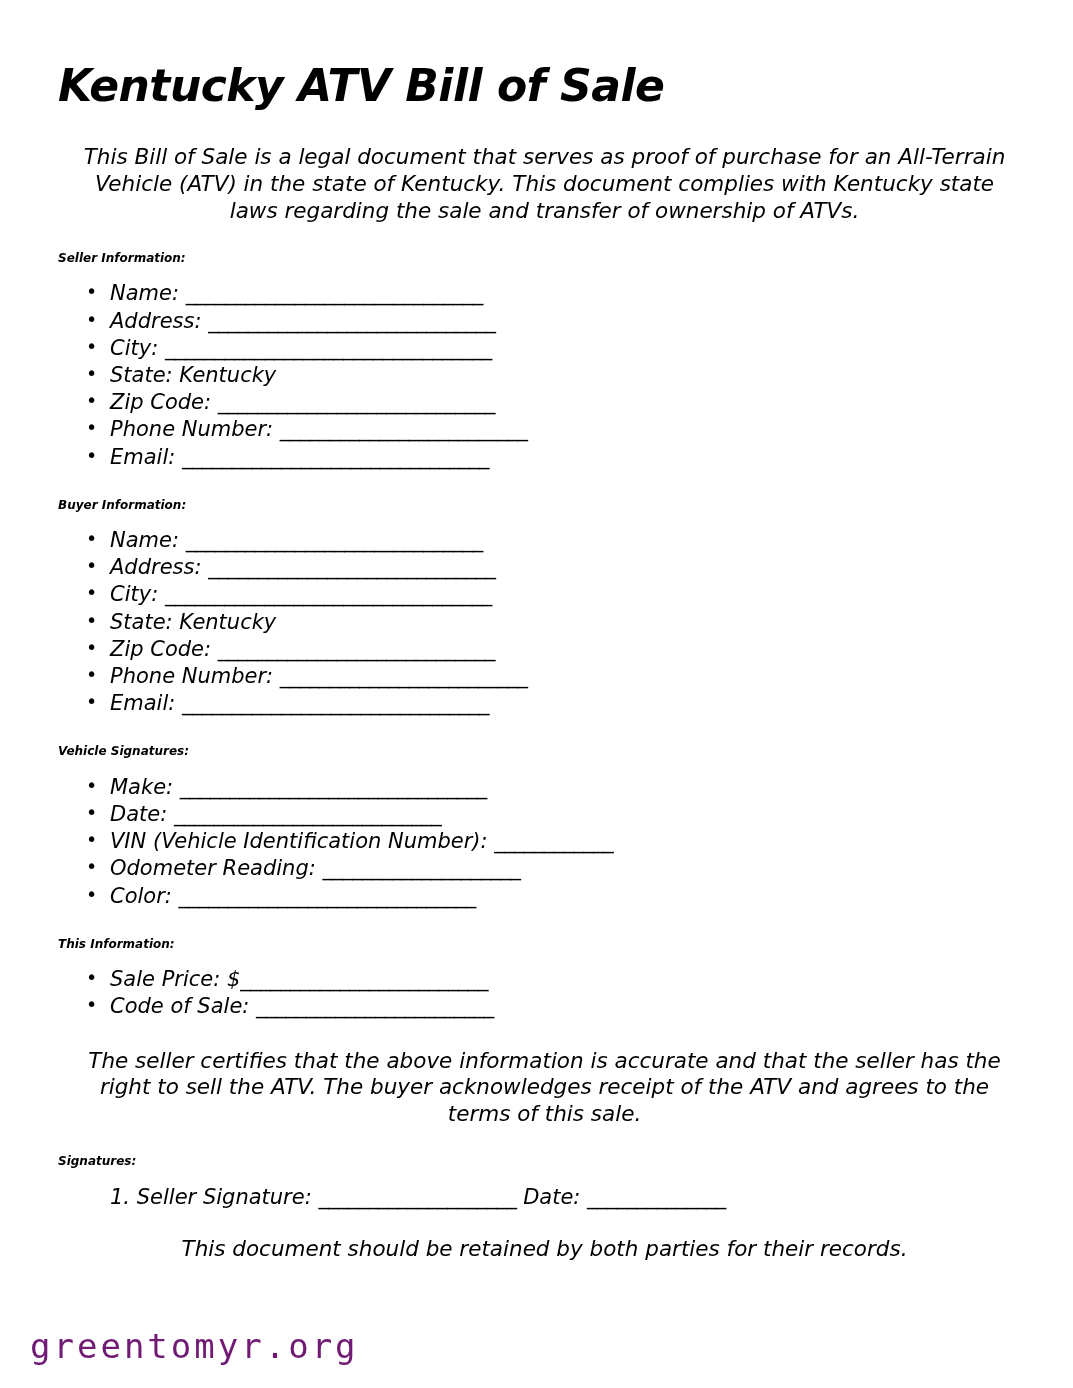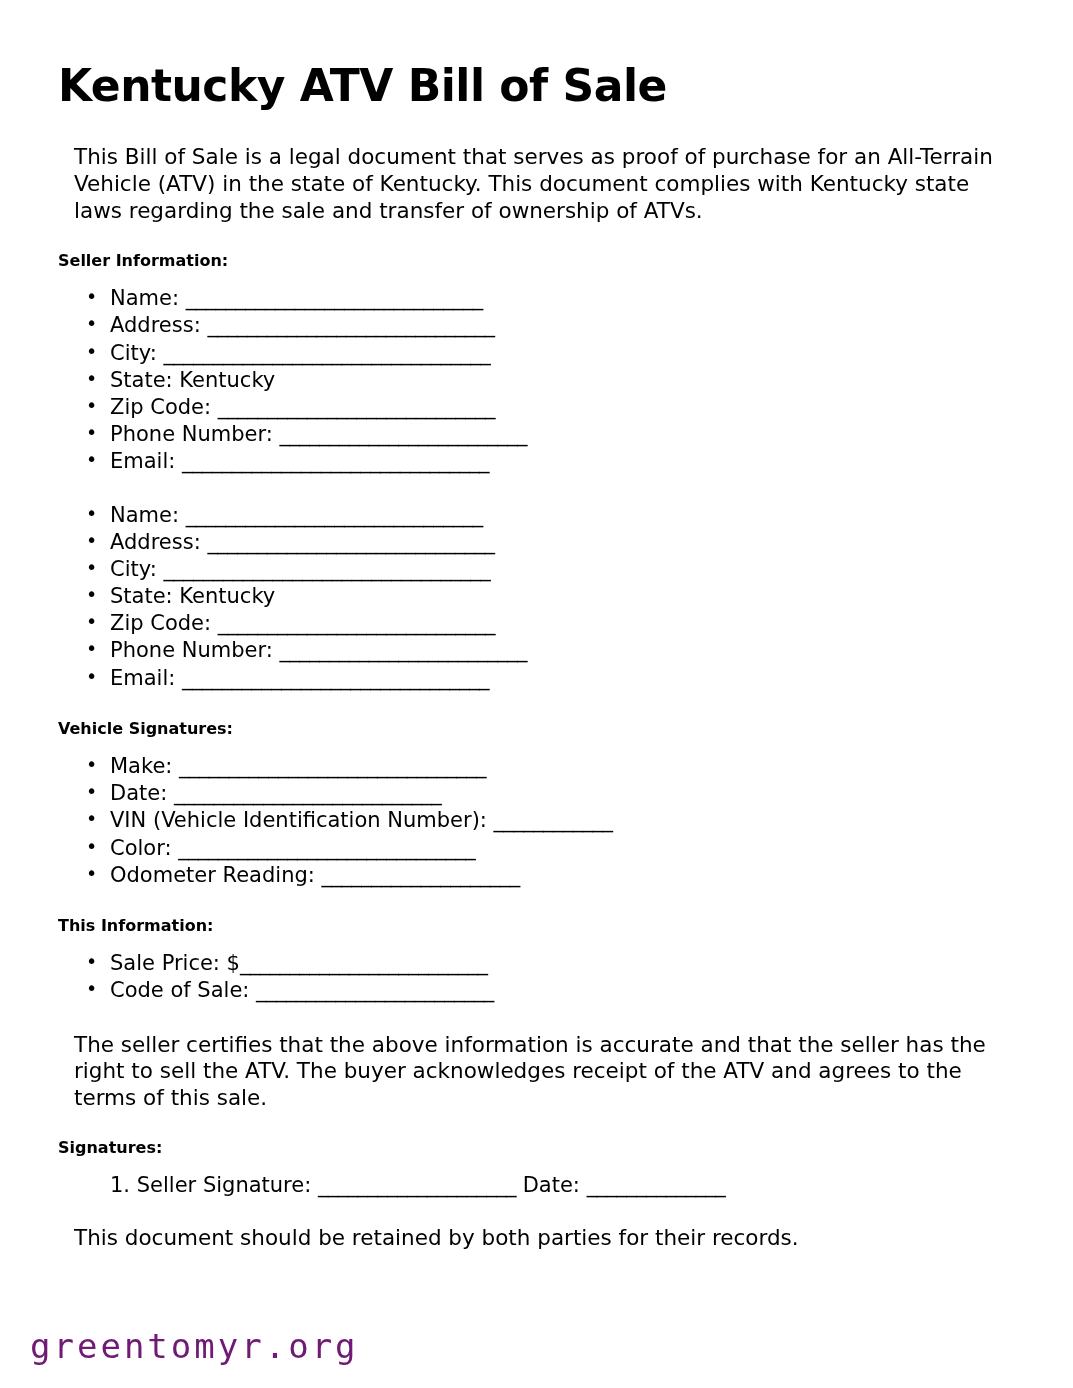--- a/index.html
+++ b/index.html
@@ -13,37 +13,39 @@
     position: relative;
     font-family: "DejaVu Sans", sans-serif;
     color: #000000;
     overflow: hidden;
   }
   .page {
     position: absolute;
     inset: 0;
     padding: 62px 58px 0 58px;
     box-sizing: border-box;
+    font-style: italic;
   }
   h1.doc-title {
     font-family: "DejaVu Sans", sans-serif;
     font-size: 44px;
     font-weight: bold;
     letter-spacing: -0.5px;
     margin: 0 0 34px 0;
     line-height: 1.1;
   }
   p.para {
     font-size: 21.5px;
     line-height: 1.25;
     margin: 0 0 26px 16px;
     max-width: 960px;
+    text-align: center;
   }
   h2.section-head {
-    font-size: 16px;
+    font-size: 12px;
     font-weight: bold;
     margin: 0 0 16px 0;
     line-height: 1.2;
   }
   ul.field-list {
     list-style: none;
     margin: 0 0 28px 0;
     padding: 0 0 0 52px;
   }
   ul.field-list li {
@@ -100,37 +102,38 @@
   <ul class="field-list">
     <li><span>Name:</span> <span class="blank">______________________________</span></li>
     <li><span>Address:</span> <span class="blank">_____________________________</span></li>
     <li><span>City:</span> <span class="blank">_________________________________</span></li>
     <li><span>State:</span> <span>Kentucky</span></li>
     <li><span>Zip Code:</span> <span class="blank">____________________________</span></li>
     <li><span>Phone Number:</span> <span class="blank">_________________________</span></li>
     <li><span>Email:</span> <span class="blank">_______________________________</span></li>
   </ul>
 
+  <h2 class="section-head">Buyer Information:</h2>
   <ul class="field-list">
     <li><span>Name:</span> <span class="blank">______________________________</span></li>
     <li><span>Address:</span> <span class="blank">_____________________________</span></li>
     <li><span>City:</span> <span class="blank">_________________________________</span></li>
     <li><span>State:</span> <span>Kentucky</span></li>
     <li><span>Zip Code:</span> <span class="blank">____________________________</span></li>
     <li><span>Phone Number:</span> <span class="blank">_________________________</span></li>
     <li><span>Email:</span> <span class="blank">_______________________________</span></li>
   </ul>
 
   <h2 class="section-head">Vehicle Signatures:</h2>
   <ul class="field-list">
     <li><span>Make:</span> <span class="blank">_______________________________</span></li>
     <li><span>Date:</span> <span class="blank">___________________________</span></li>
     <li><span>VIN (Vehicle Identification Number):</span> <span class="blank">____________</span></li>
+    <li><span>Odometer Reading:</span> <span class="blank">____________________</span></li>
     <li><span>Color:</span> <span class="blank">______________________________</span></li>
-    <li><span>Odometer Reading:</span> <span class="blank">____________________</span></li>
   </ul>
 
   <h2 class="section-head">This Information:</h2>
   <ul class="field-list">
     <li><span>Sale Price: $</span><span class="blank">_________________________</span></li>
     <li><span>Code of Sale:</span> <span class="blank">________________________</span></li>
   </ul>
 
   <p class="para">The seller certifies that the above information is accurate and that the seller has the right to sell the ATV. The buyer acknowledges receipt of the ATV and agrees to the terms of this sale.</p>
 

